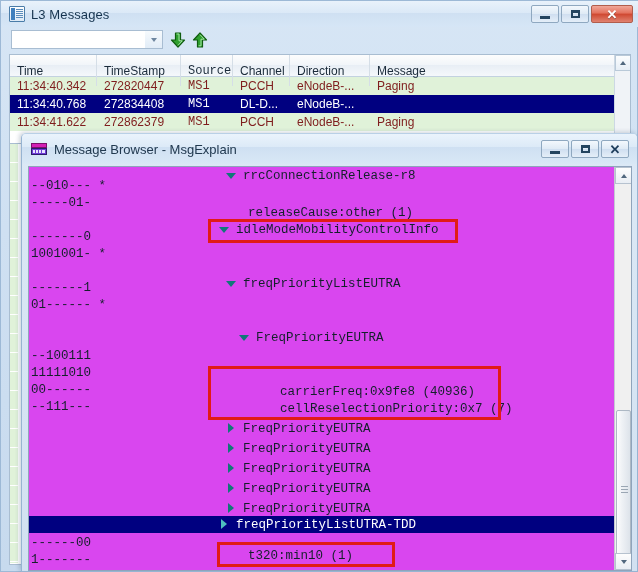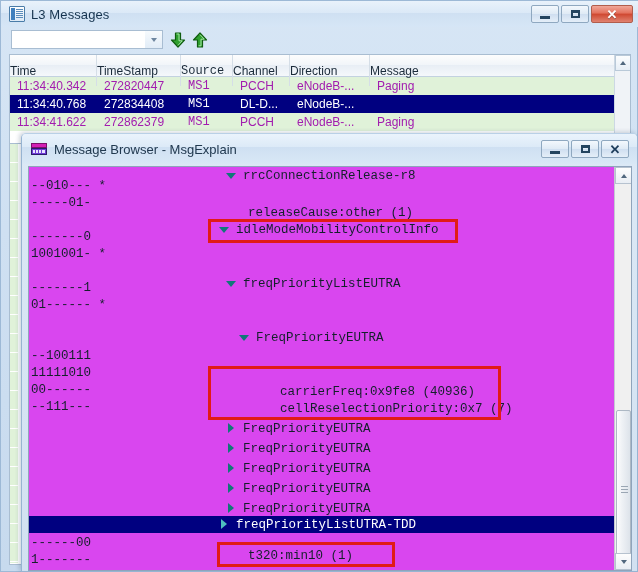--- a/index.html
+++ b/index.html
@@ -130,31 +130,32 @@
   }
   .th-row {
     display: flex;
     height: 21px;
     background: linear-gradient(to bottom, #fdfdfd 0%, #f1f5f9 48%, #e8eef5 49%, #f5f8fb 100%);
     border-bottom: 1px solid #c3d2e0;
   }
   .th {
     font-size: 12px;
     color: #1b2b3a;
+    padding-left: 7px;
     display: flex; align-items: center;
     border-right: 1px solid #d5dee7;
     box-sizing: border-box;
     height: 31px;
   }
   .tr {
     display: flex;
     height: 18px;
     background: #e0f2d9;
     font-size: 12px;
-    color: #a21caf;
+    color: #7f1d1d;
   }
   .tr.selected { background: #000080; color: #ffffff; }
   .td {
     padding-left: 7px;
     display: flex; align-items: center;
     box-sizing: border-box;
     height: 18px;
     white-space: nowrap;
     overflow: hidden;
   }

